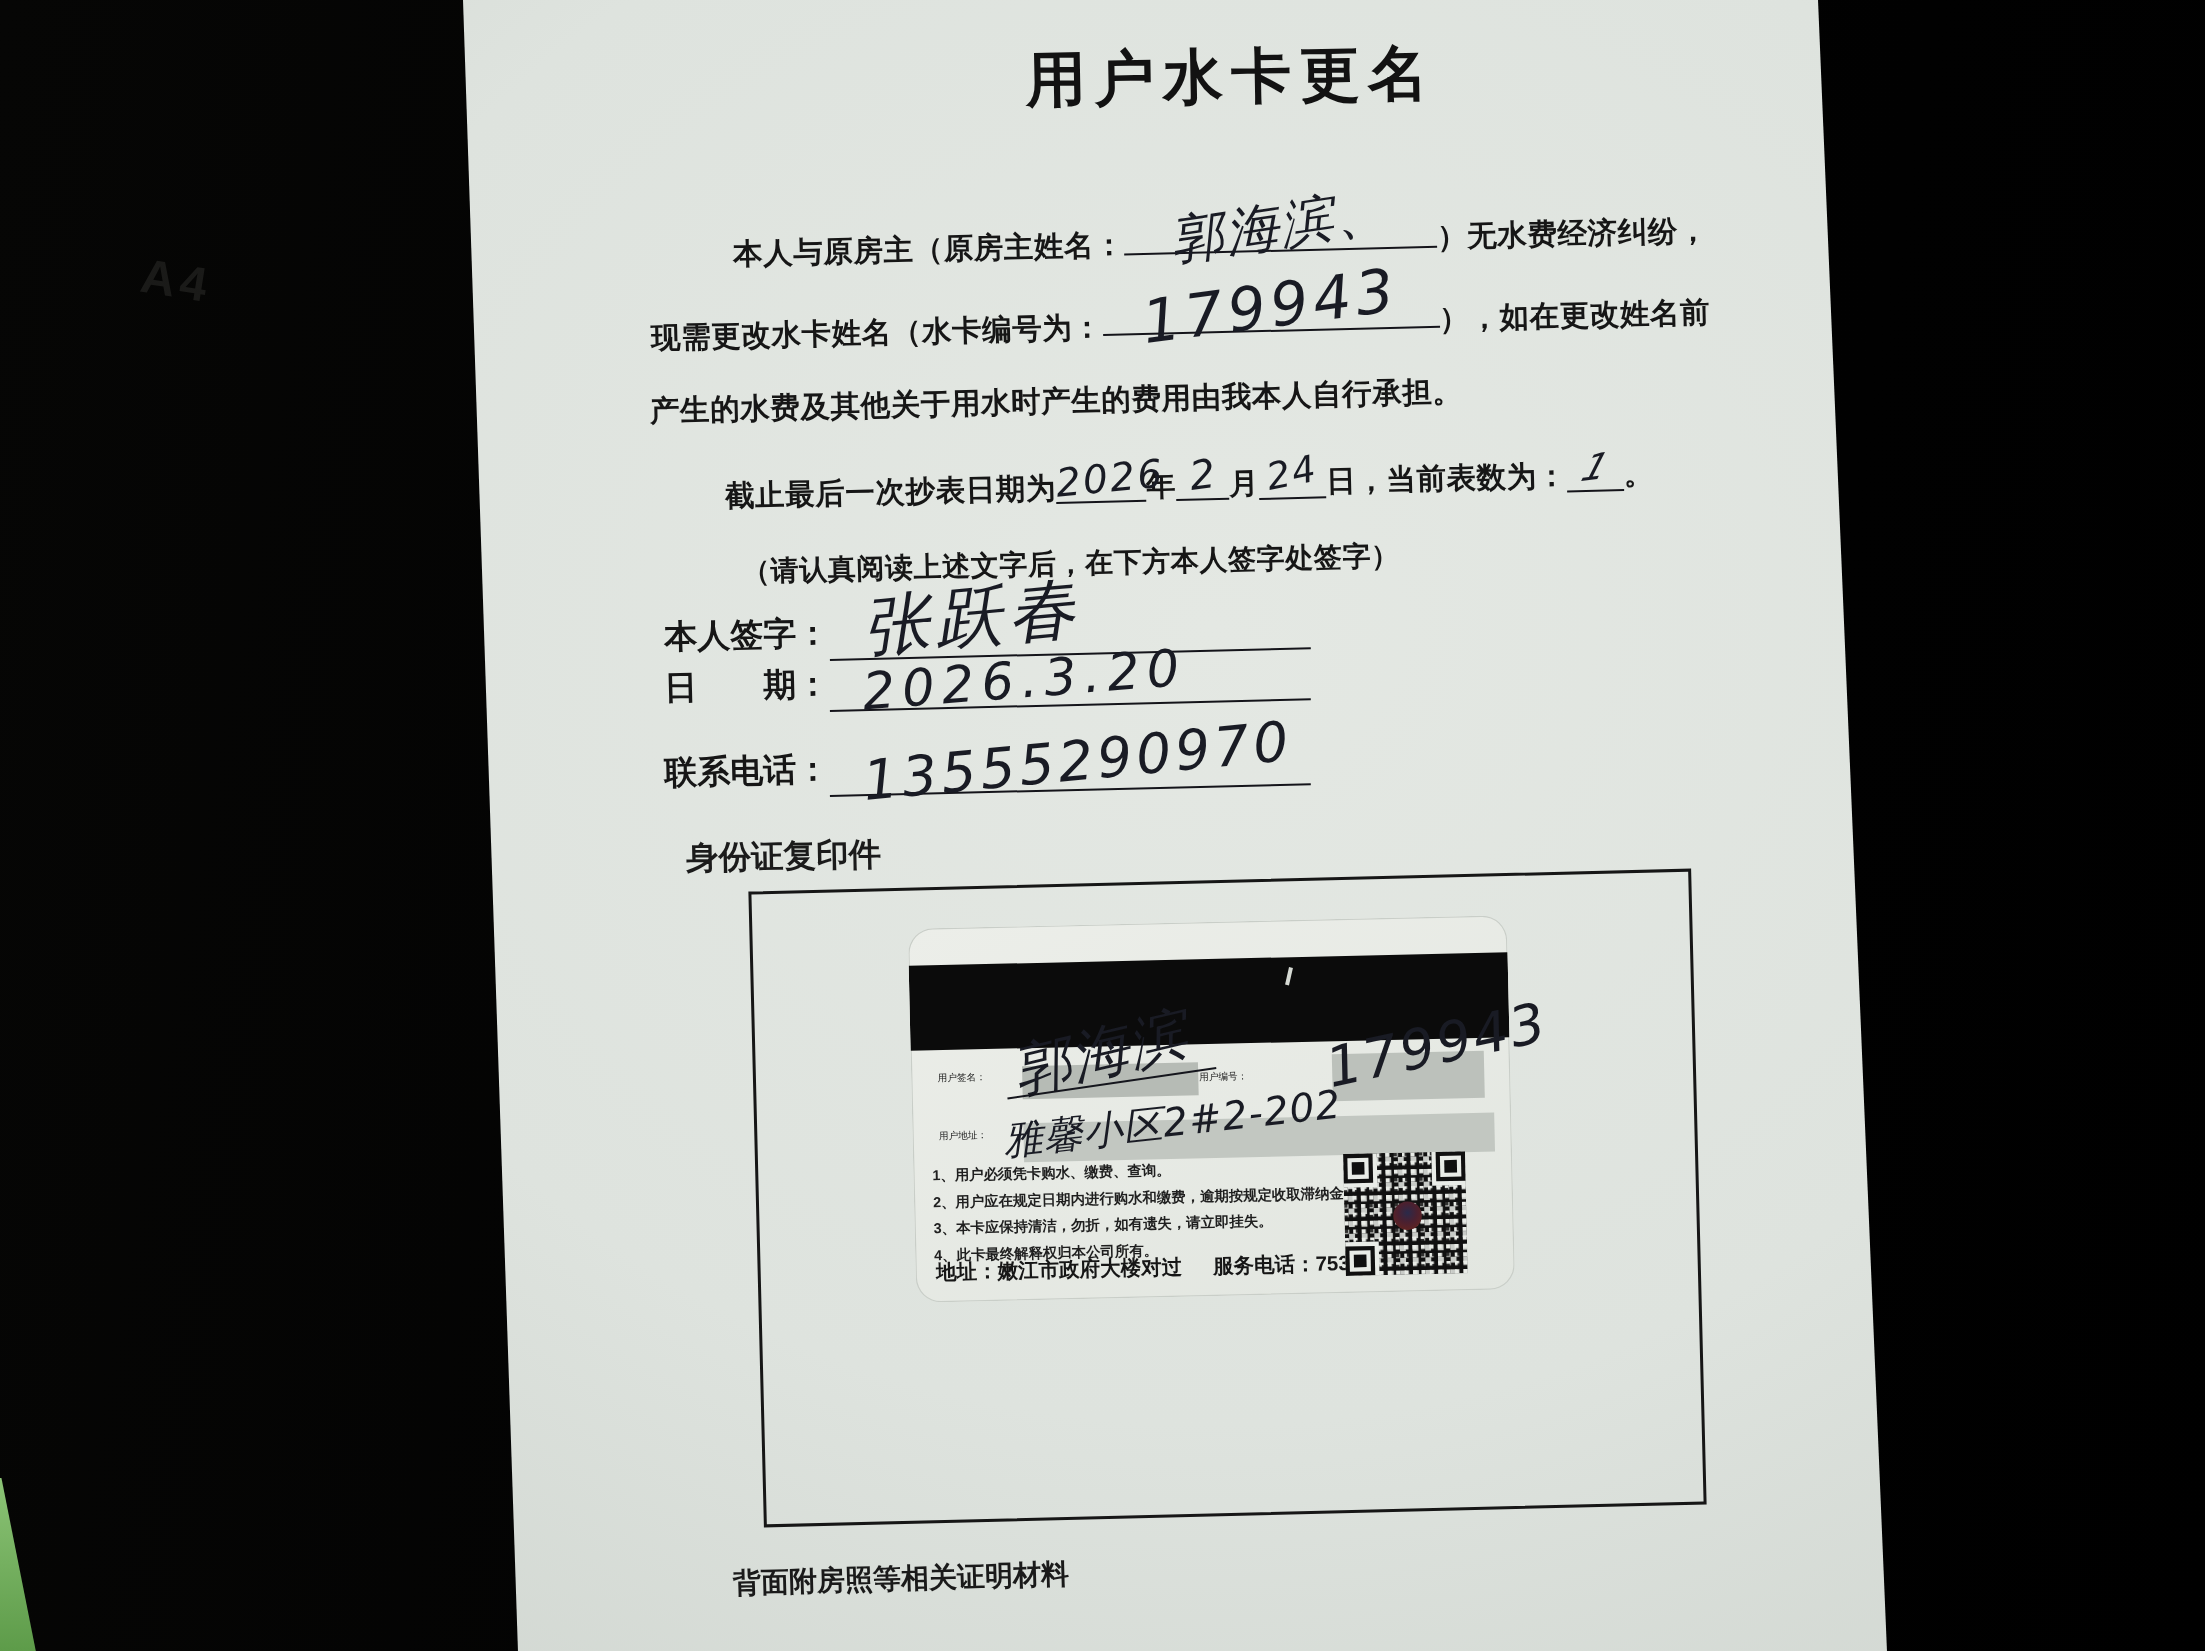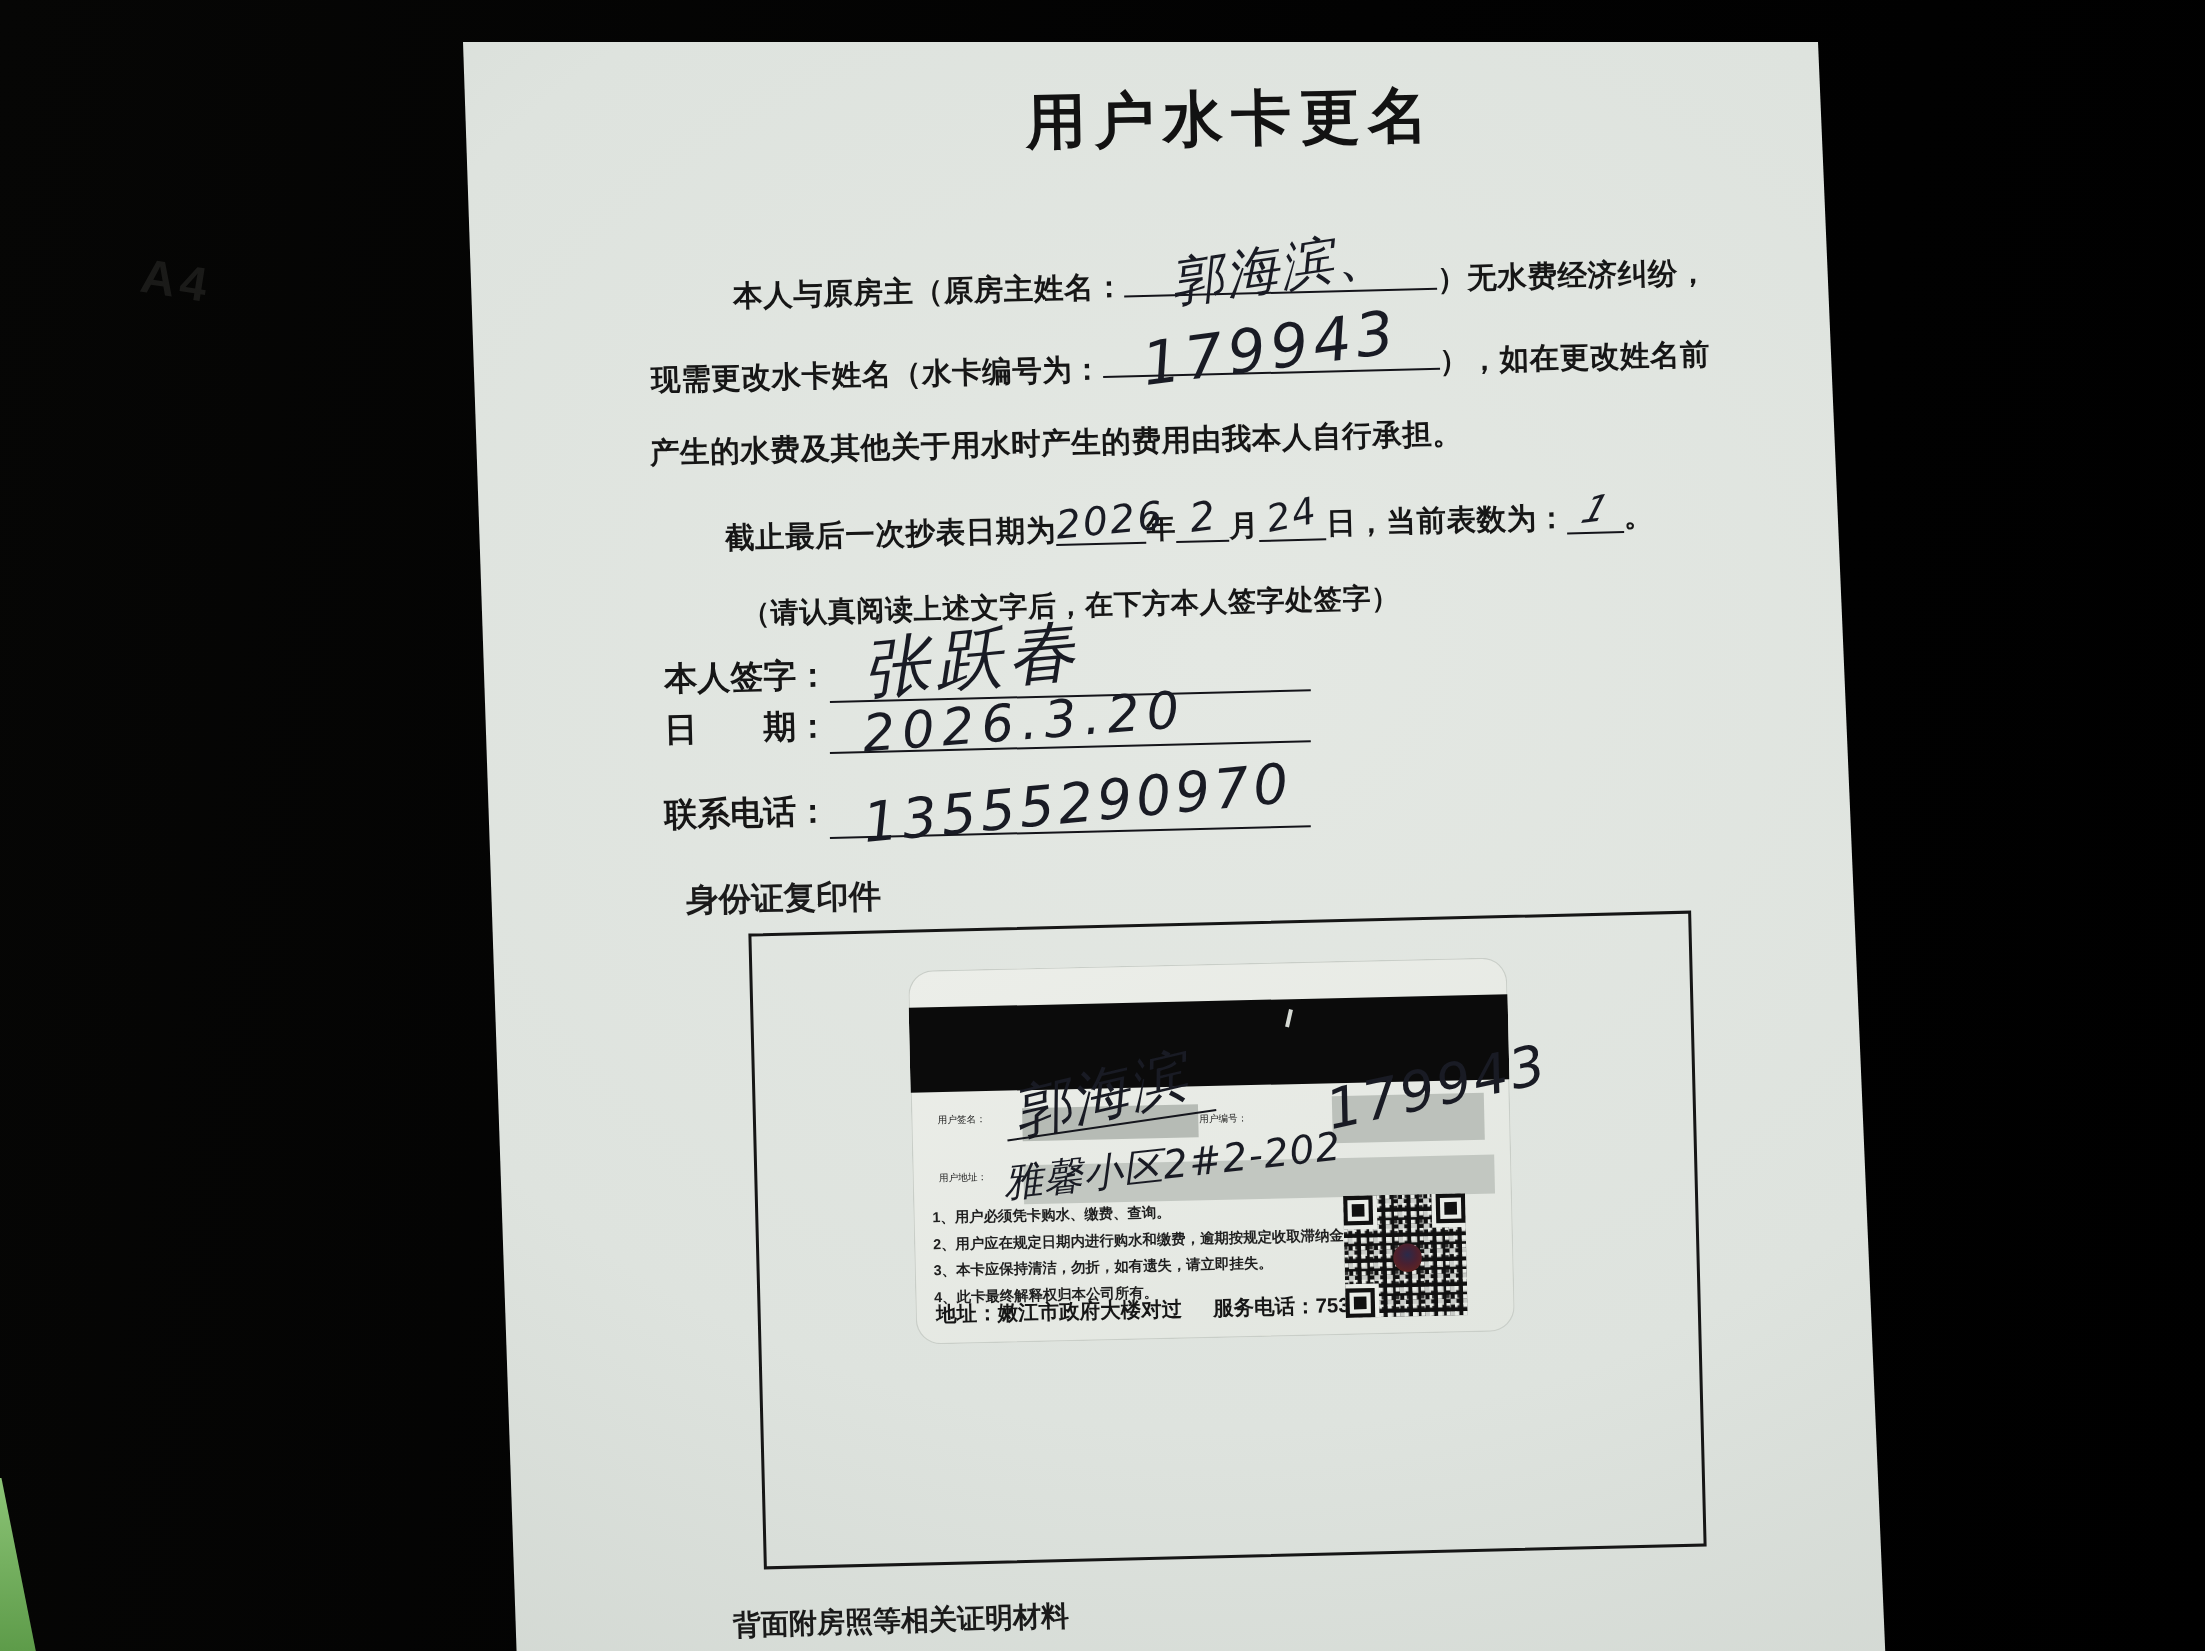--- a/index.html
+++ b/index.html
@@ -9,21 +9,21 @@
   
   .a4mark{position:absolute;left:141px;top:253px;font-size:48px;font-weight:700;
           color:#30302d;opacity:.5;transform:rotate(9deg);letter-spacing:4.8px;}
   
   .green-wedge{position:absolute;left:0;top:1478px;width:36px;height:174px;
                background:linear-gradient(180deg,#8cc476,#5d9b49);
                clip-path:polygon(0 0,4% 0,100% 100%,0 100%);}
   
   .paper{position:absolute;inset:0;
          clip-path:polygon(463px 0,1818px 0,1887px 1652px,518px 1652px);
-         background:radial-gradient(ellipse at 55% 38%,#e4e8e3 0%,#dee3de 55%,#cdd3cd 100%);margin-top:42px;}
+         background:radial-gradient(ellipse at 55% 38%,#e4e8e3 0%,#dee3de 55%,#cdd3cd 100%);}
   .paper *{white-space:nowrap;}
   .title{position:absolute;left:1026px;top:37px;font-size:60px;font-weight:900;
          letter-spacing:8.4px;color:#121212;transform:rotate(-1deg);}
   .pline{position:absolute;font-size:29.5px;font-weight:600;color:#161616;
          transform:rotate(-1.4deg);transform-origin:0 50%;letter-spacing:0.6px;}
   .l1{left:733px;top:228px;}
   .l2{left:651px;top:310px;}
   .l3{left:650px;top:392px;}
   .l4{left:725px;top:475px;}
   .notice{left:742px;top:553px;font-weight:800;font-size:28px;}

